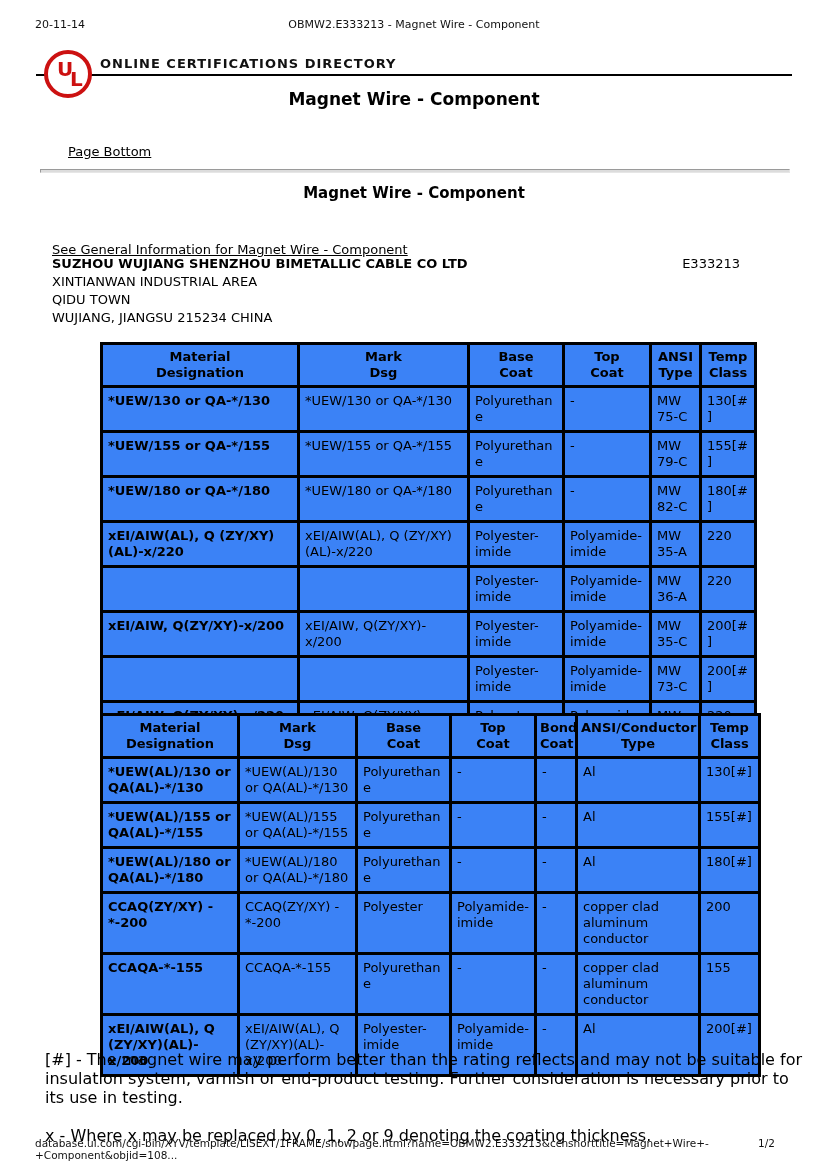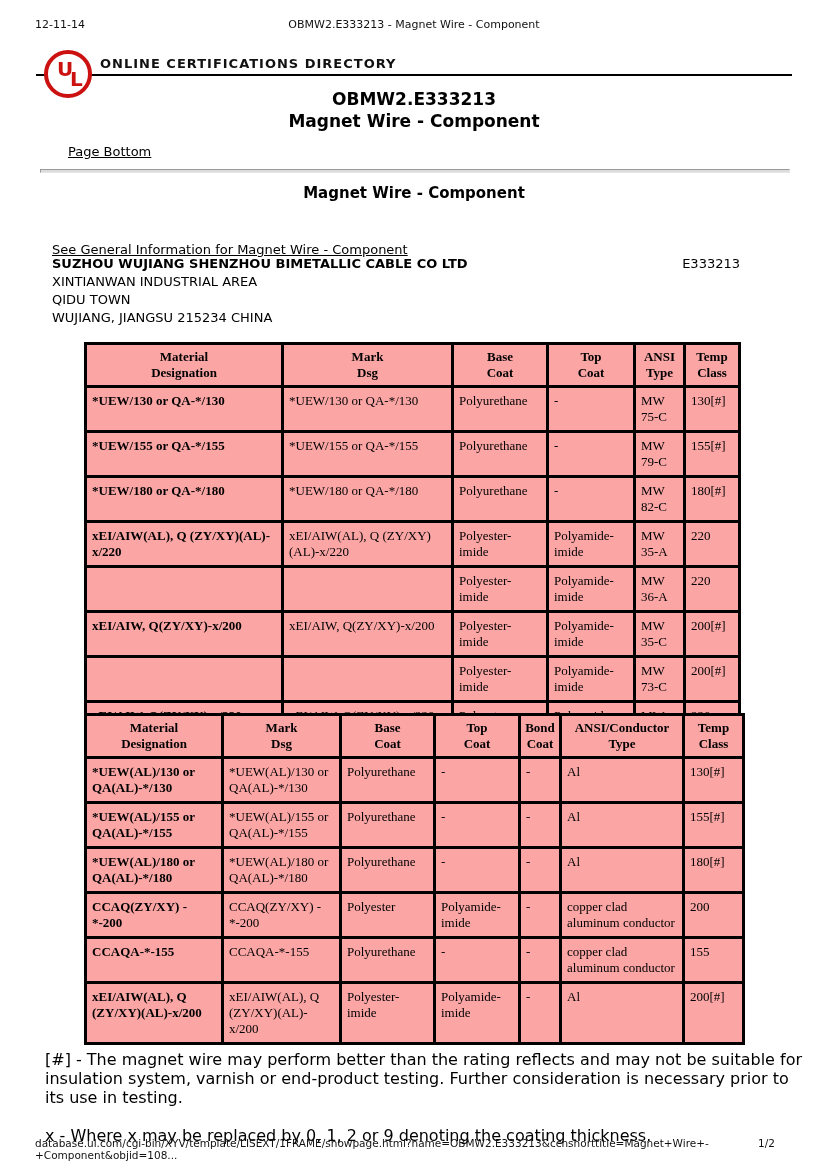--- a/index.html
+++ b/index.html
@@ -40,21 +40,21 @@
   .section-heading { position: absolute; top: 184px; left: 0; right: 0; text-align: center; font-size: 15px; font-weight: bold; }
 
   .general-info { position: absolute; top: 233px; left: 52px; font-size: 13px; text-decoration: underline; cursor: pointer; margin-top: 9px; }
 
   .company { position: absolute; top: 255px; left: 52px; width: 688px; font-size: 13px; line-height: 18px; }
   .company-head { position: relative; }
   .company-name { font-weight: bold; font-size: 13px; display: inline-block; }
   .file-no { position: absolute; right: 0; top: 0; font-weight: normal; }
 
   
-  table.mw { border-collapse: collapse; table-layout: fixed; position: absolute; left: 84px; background: #fca5a5; font-family: Liberation Serif, serif; }
+  table.mw { border-collapse: collapse; table-layout: fixed; position: absolute; left: 100px; background: #3b82f6; }
   table.mw, table.mw th, table.mw td { border: 3px solid #000; }
   table.mw th {
     font-size: 13px; font-weight: bold; text-align: center; vertical-align: middle;
     padding: 4px 3px; white-space: pre-line; line-height: 16px;
   }
   table.mw td {
     font-size: 13px; text-align: left; vertical-align: top;
     padding: 5px 5px; line-height: 16px; word-wrap: break-word;
   }
   table.mw td:first-child { font-weight: bold; }
@@ -67,34 +67,33 @@
   .footnotes p { margin-bottom: 19px; }
 
   .footer-row { position: absolute; top: 1137px; left: 35px; right: 35px; font-size: 10.5px; color: #111; }
   .footer-url { position: absolute; left: 0; top: 0; }
   .footer-page { position: absolute; right: 18px; top: 0; }
 </style>
 </head>
 <body>
 
 <div class="meta-row">
-  <span class="meta-date">12-11-14</span>
+  <span class="meta-date">20-11-14</span>
   <span class="meta-title">OBMW2.E333213 - Magnet Wire - Component</span>
 </div>
 
 <div class="brandbar">
   <span class="brand-text">ONLINE CERTIFICATIONS DIRECTORY</span>
   <div class="ul-logo">
     <span class="u">U</span>
     <span class="l">L</span>
   </div>
 </div>
 
 <div class="doc-title">
-  <div>OBMW2.E333213</div>
   <div>Magnet Wire - Component</div>
 </div>
 
 <a class="page-bottom">Page Bottom</a>
 
 <div class="rule"></div>
 
 <div class="section-heading">Magnet Wire - Component</div>
 
 <a class="general-info">See General Information for Magnet Wire - Component</a>

